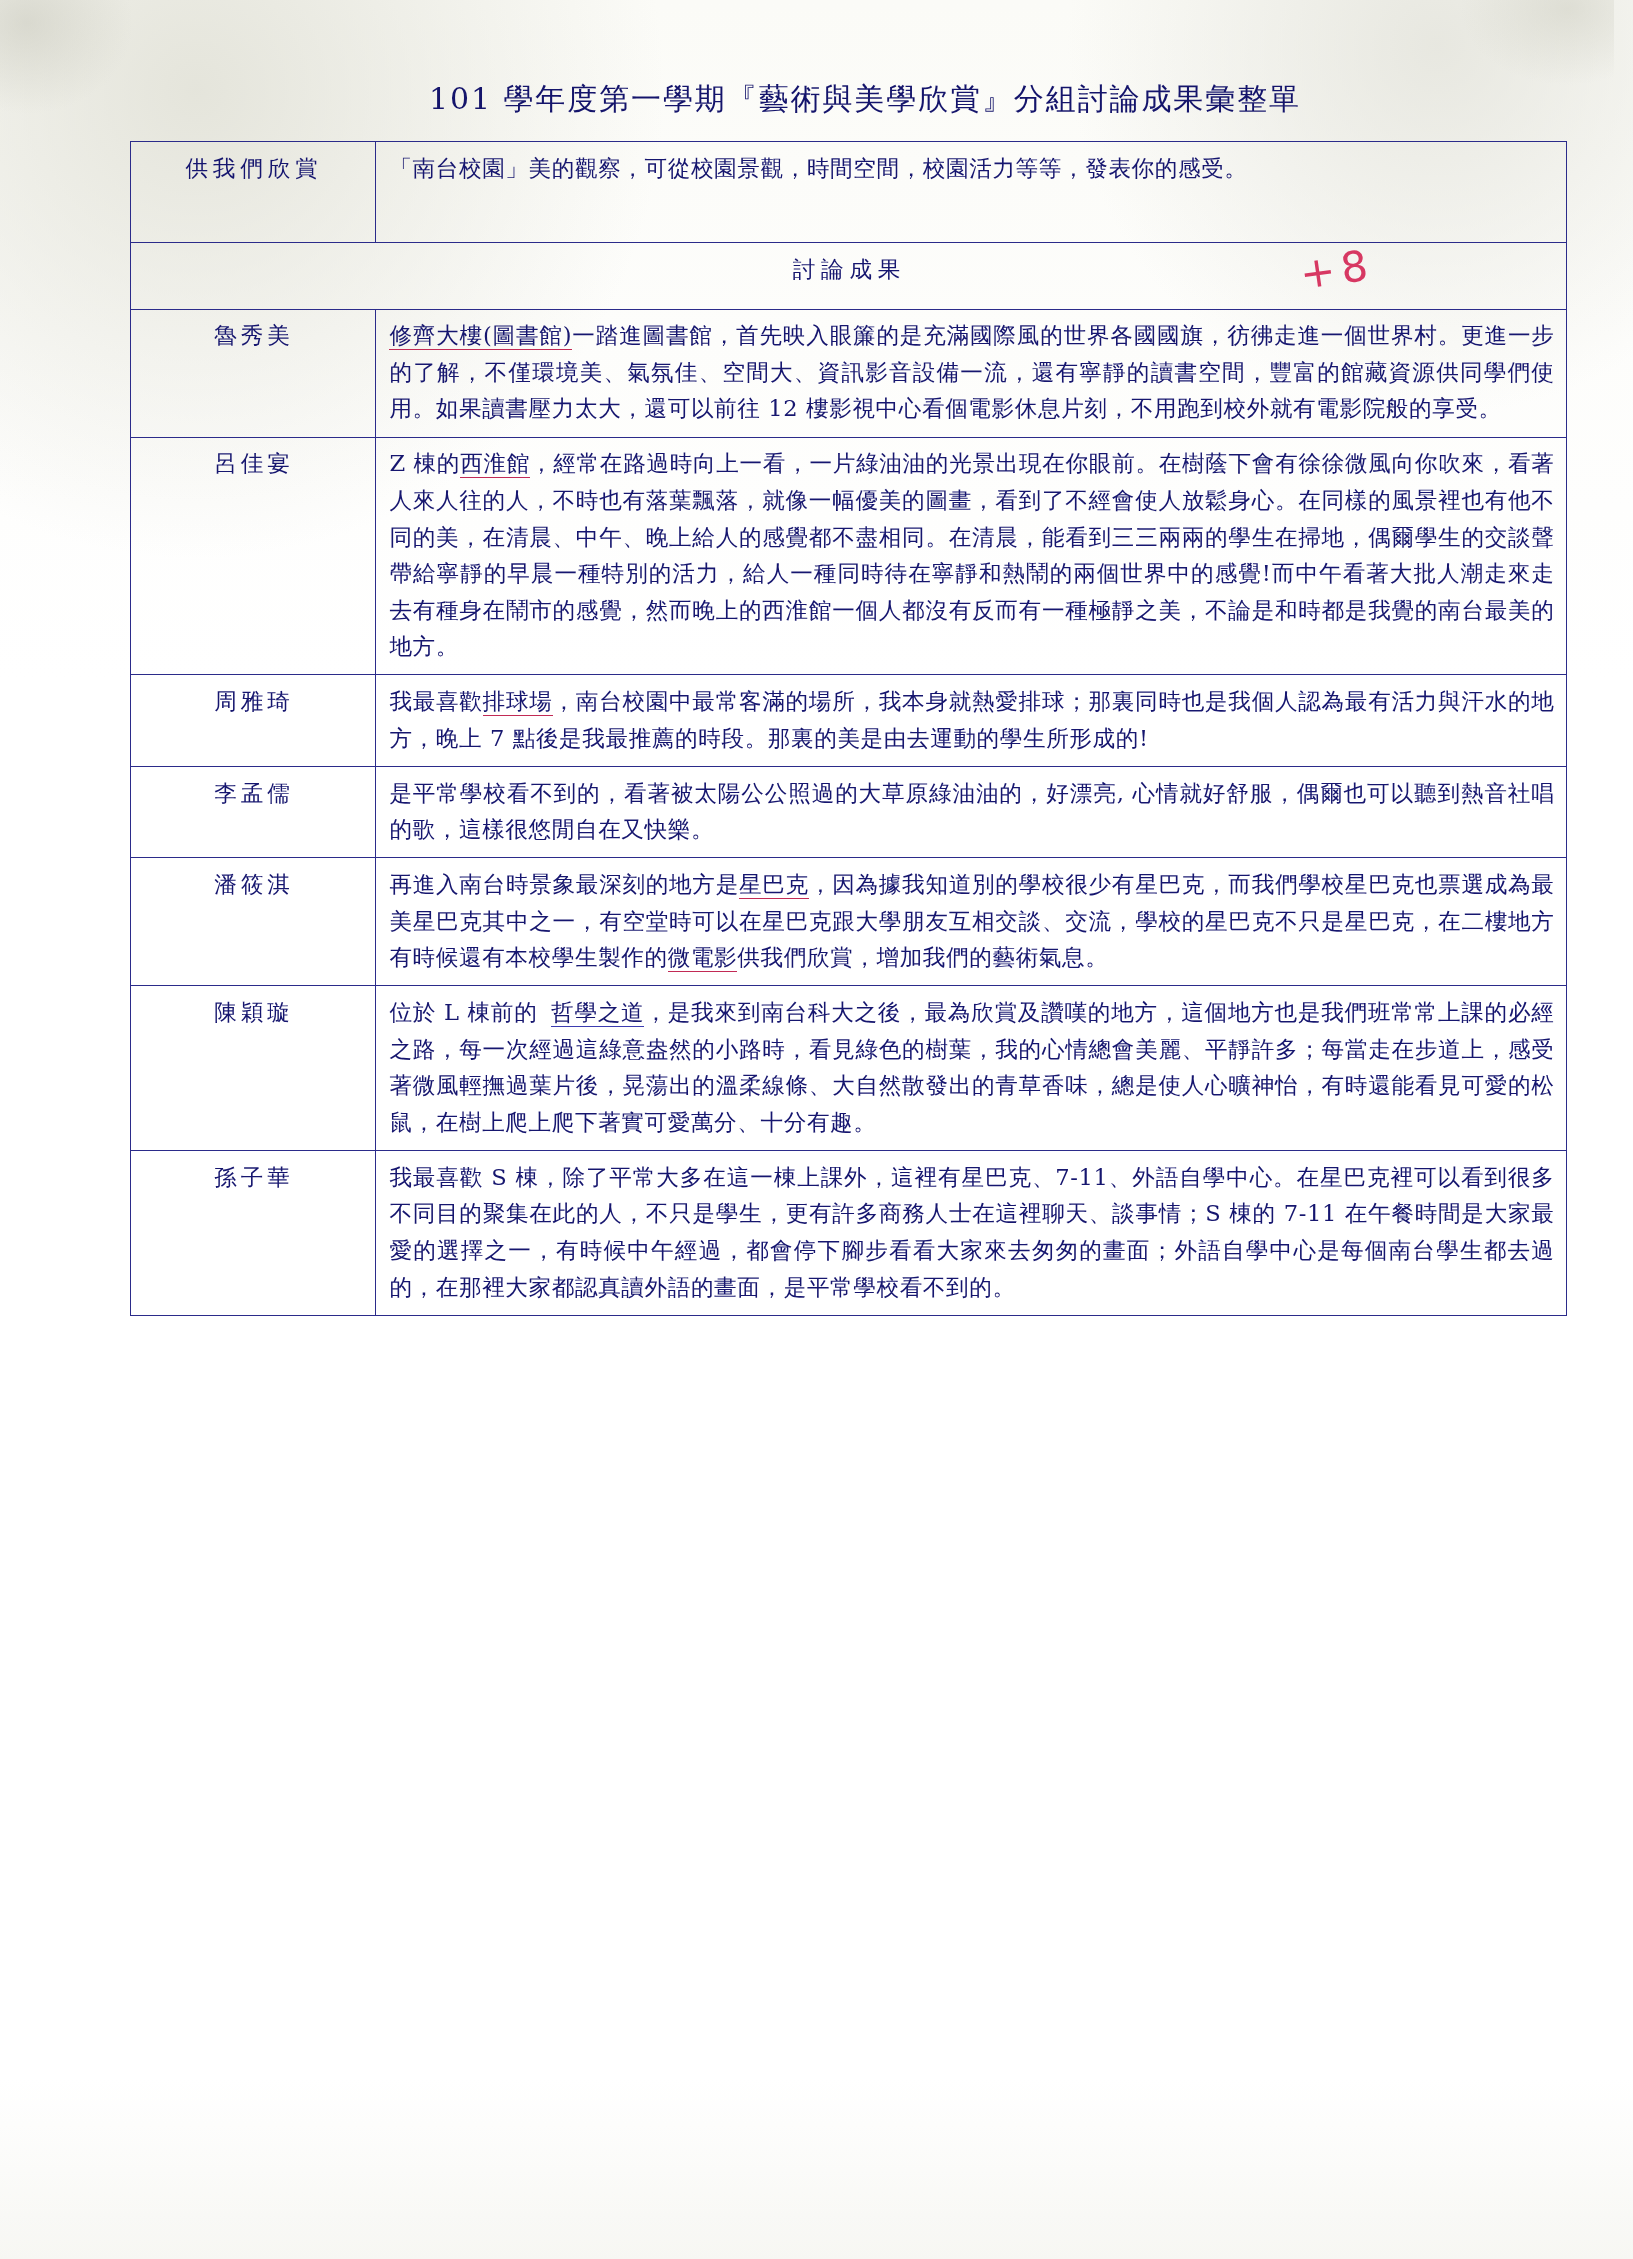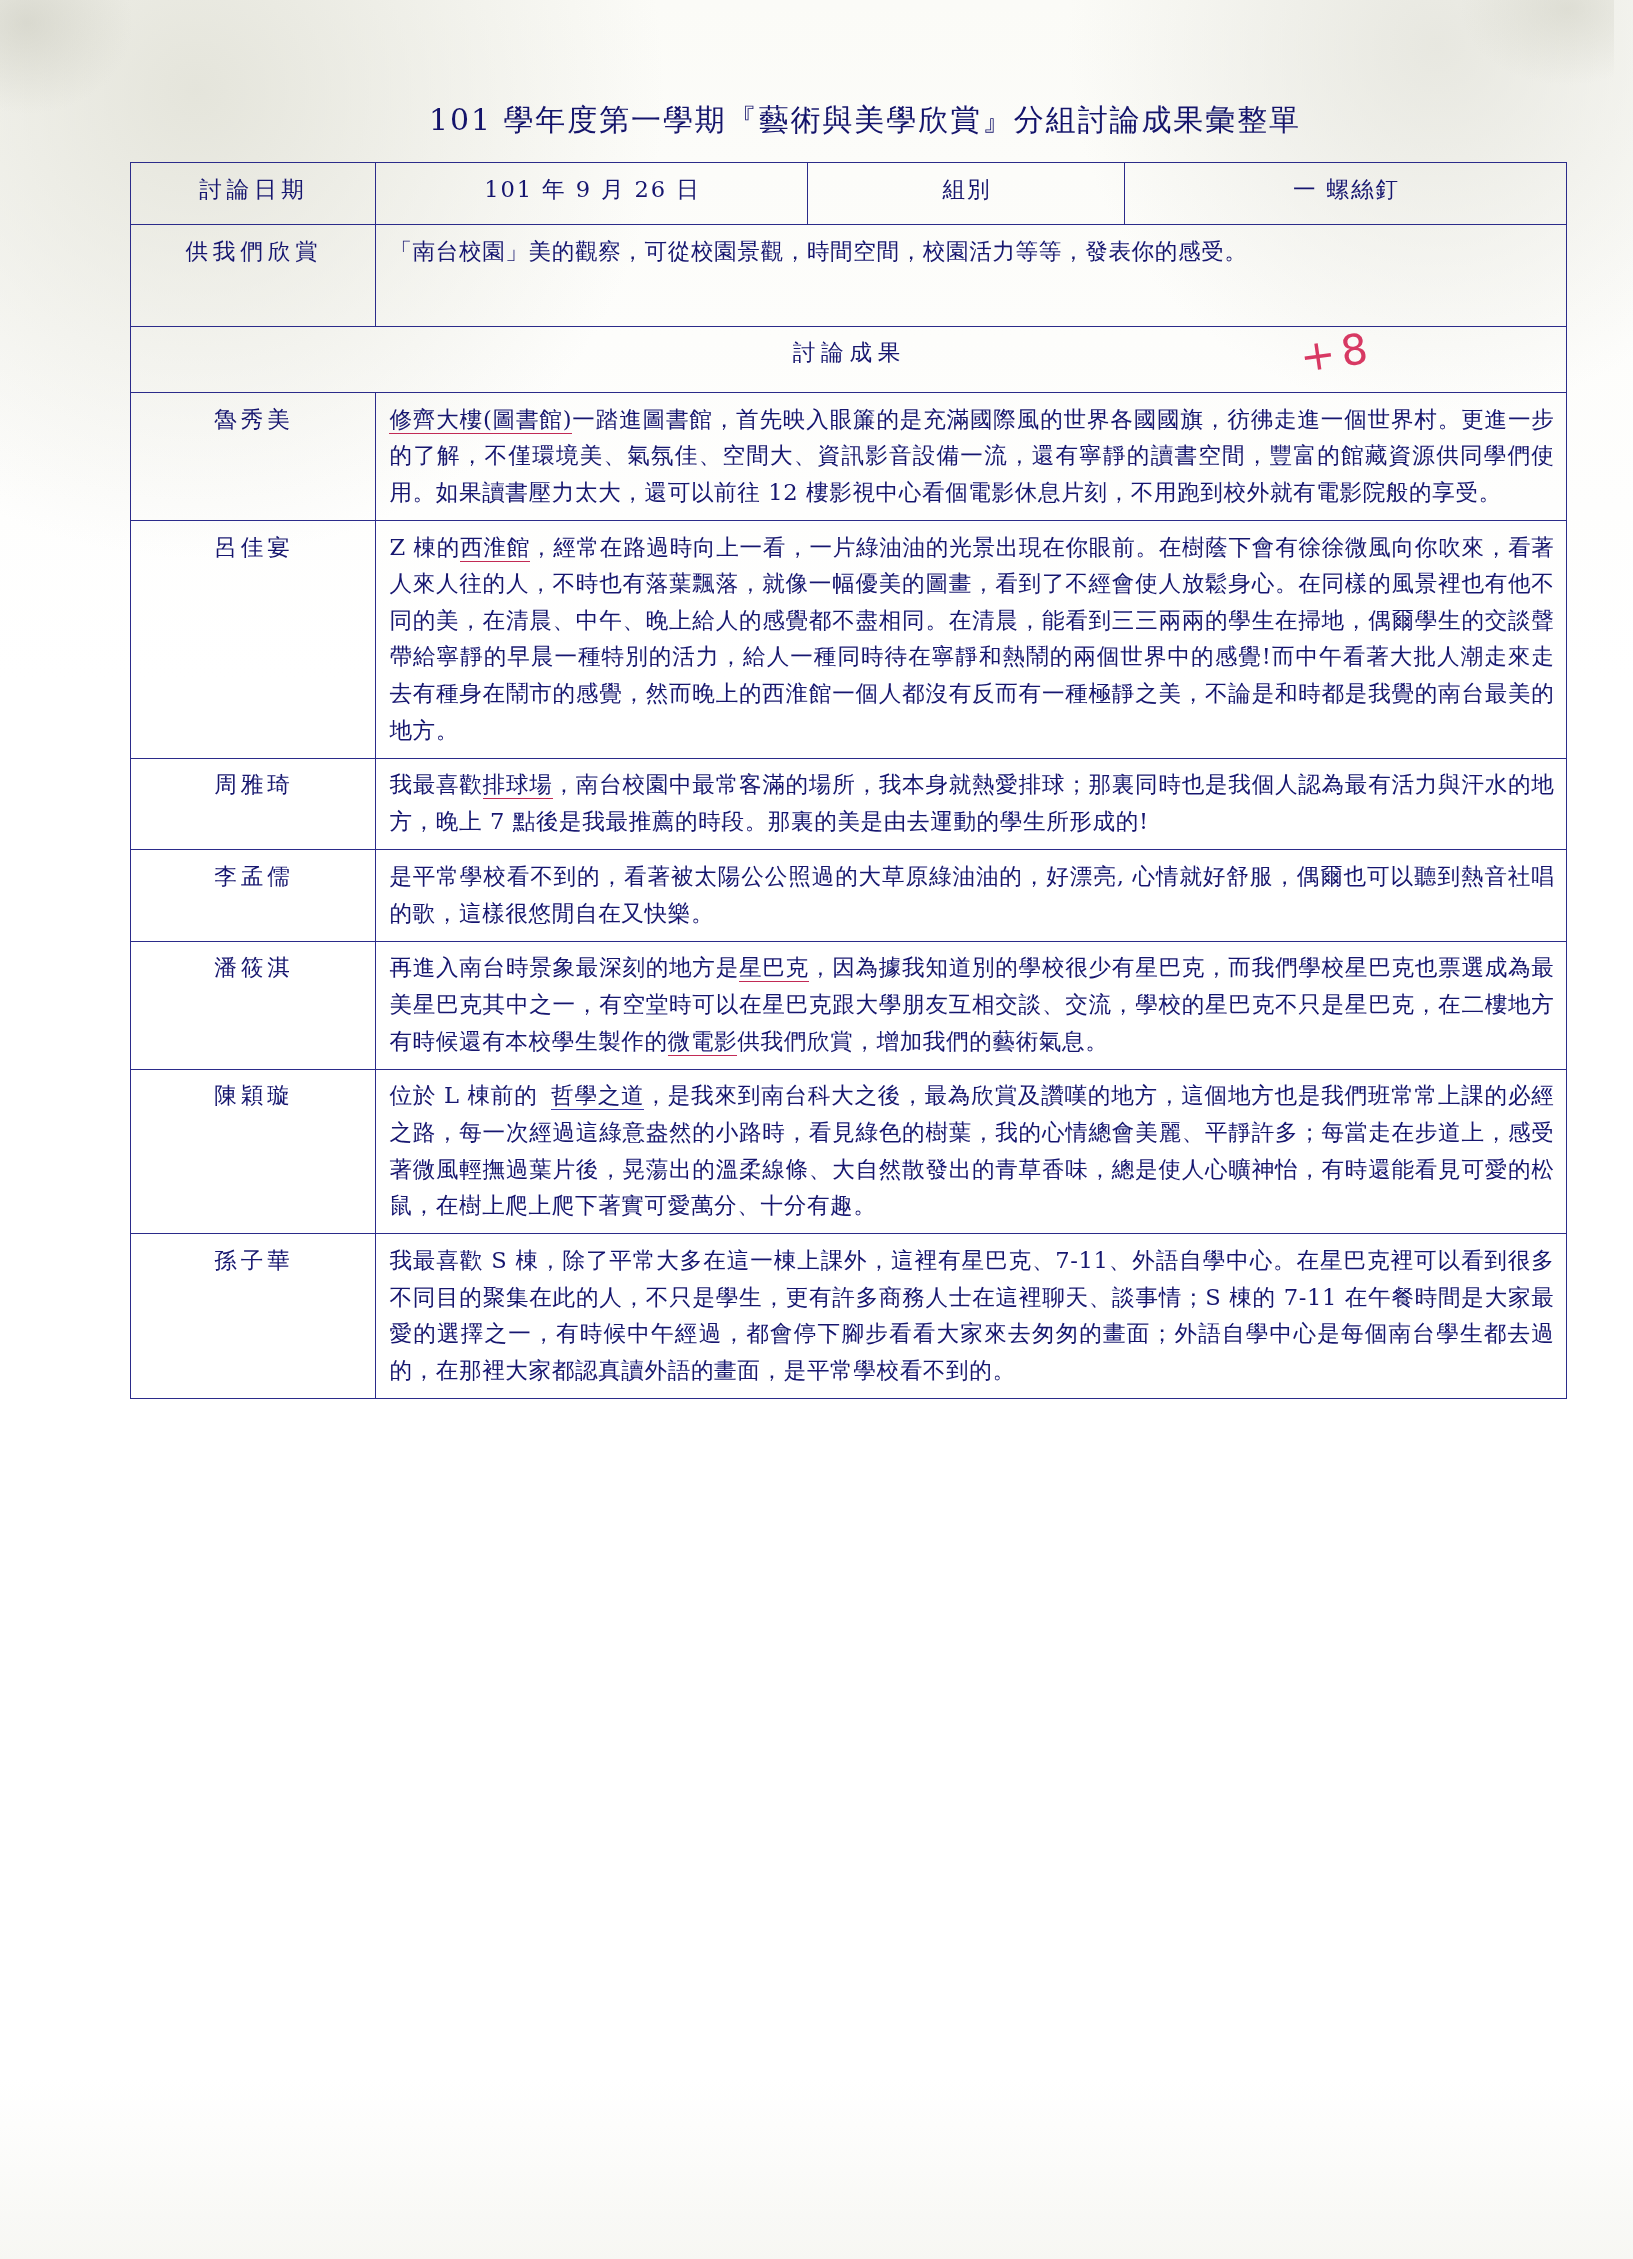--- a/index.html
+++ b/index.html
@@ -34,21 +34,21 @@
   .corner-smudge-r {
     position: absolute;
     right: 19px; top: 0;
     width: 154px; height: 86px;
     background: radial-gradient(ellipse at 70% 10%, rgba(205,205,192,0.5), rgba(255,255,255,0) 70%);
     pointer-events: none;
   }
   .doc {
     position: absolute;
     left: 82px;
-    top: 100px;
+    top: 79px;
     width: 1470px;
     padding-left: 48px;
   }
   .title {
     text-align: center;
     font-size: 30px;
     letter-spacing: 1.9px;
     color: #14146b;
     margin-bottom: 21px;
     white-space: nowrap;
@@ -142,26 +142,20 @@
     <div class="title">101 學年度第一學期『藝術與美學欣賞』分組討論成果彙整單</div>
 
     <table class="form">
       <colgroup>
         <col style="width:245px">
         <col style="width:432px">
         <col style="width:317px">
         <col style="width:442px">
       </colgroup>
       <tbody>
-        <tr class="row-head">
-          <td class="label">討論日期</td>
-          <td class="center-mid dateline">101 年 9 月 26 日</td>
-          <td class="center-mid">組別</td>
-          <td class="center-mid">一  螺絲釘</td>
-        </tr>
 
         <tr>
           <td class="label">供我們欣賞</td>
           <td class="body" colspan="3" style="height:83px">「南台校園」美的觀察，可從校園景觀，時間空間，校園活力等等，發表你的感受。</td>
         </tr>
 
         <tr>
           <td class="banner" colspan="4" style="height:48px">
             <span>討論成果</span>
             <span class="mark">+8</span>

